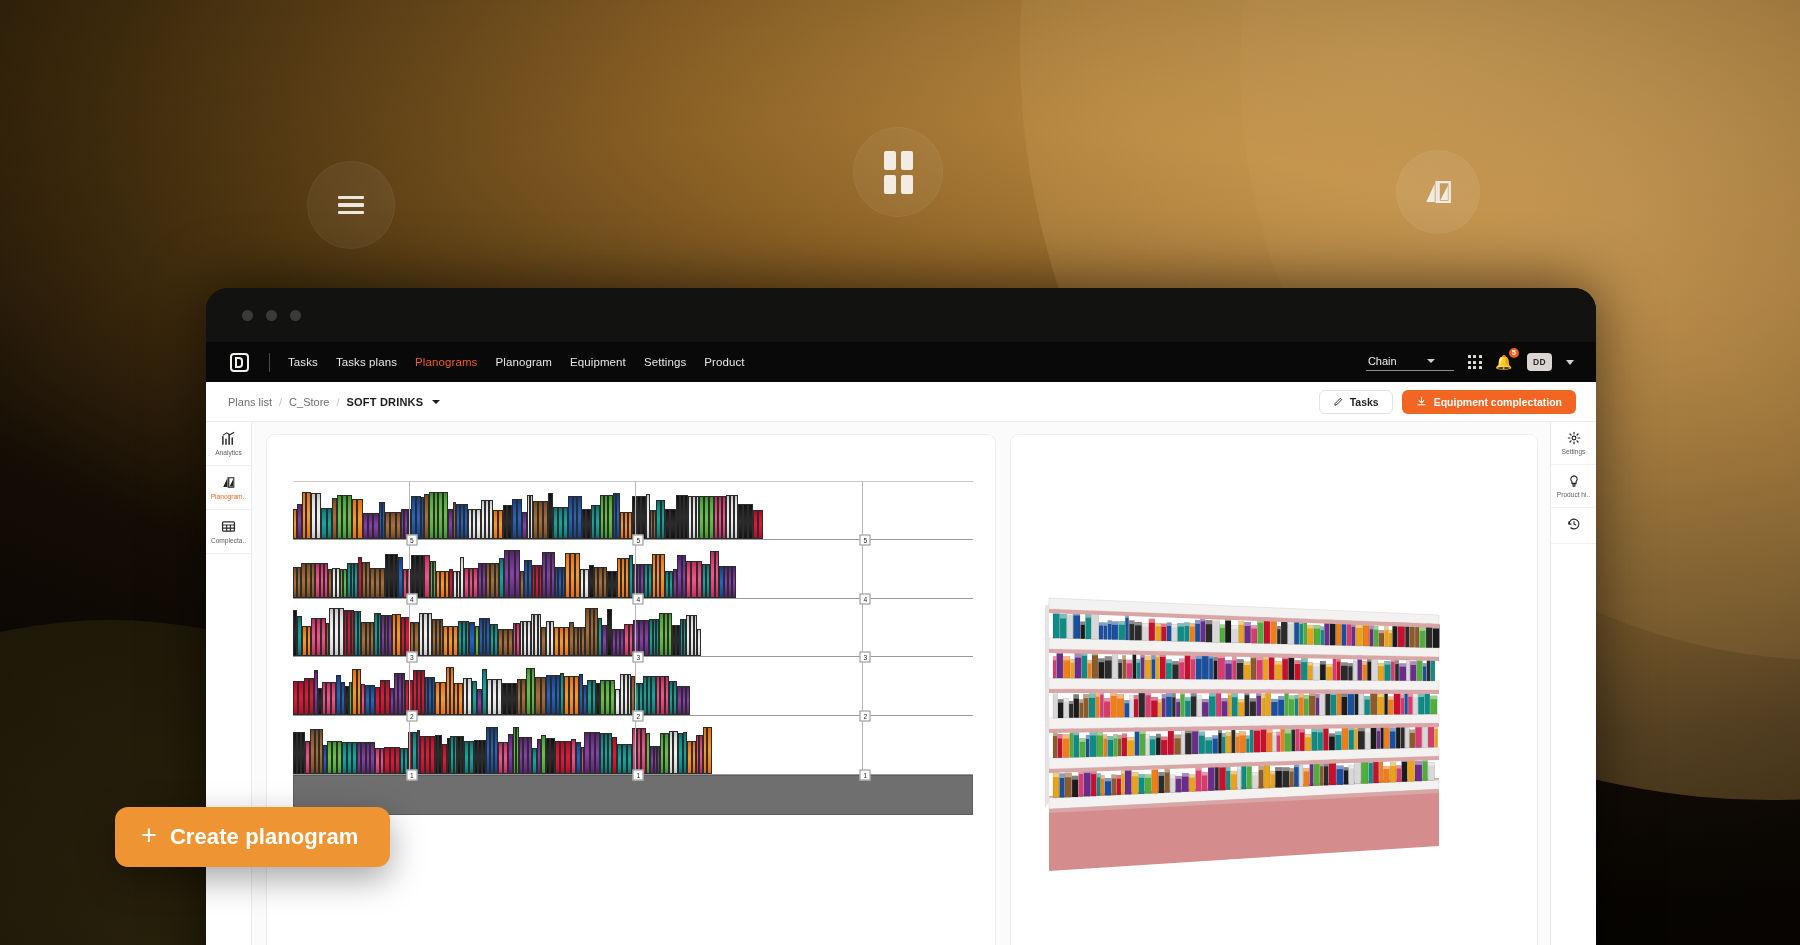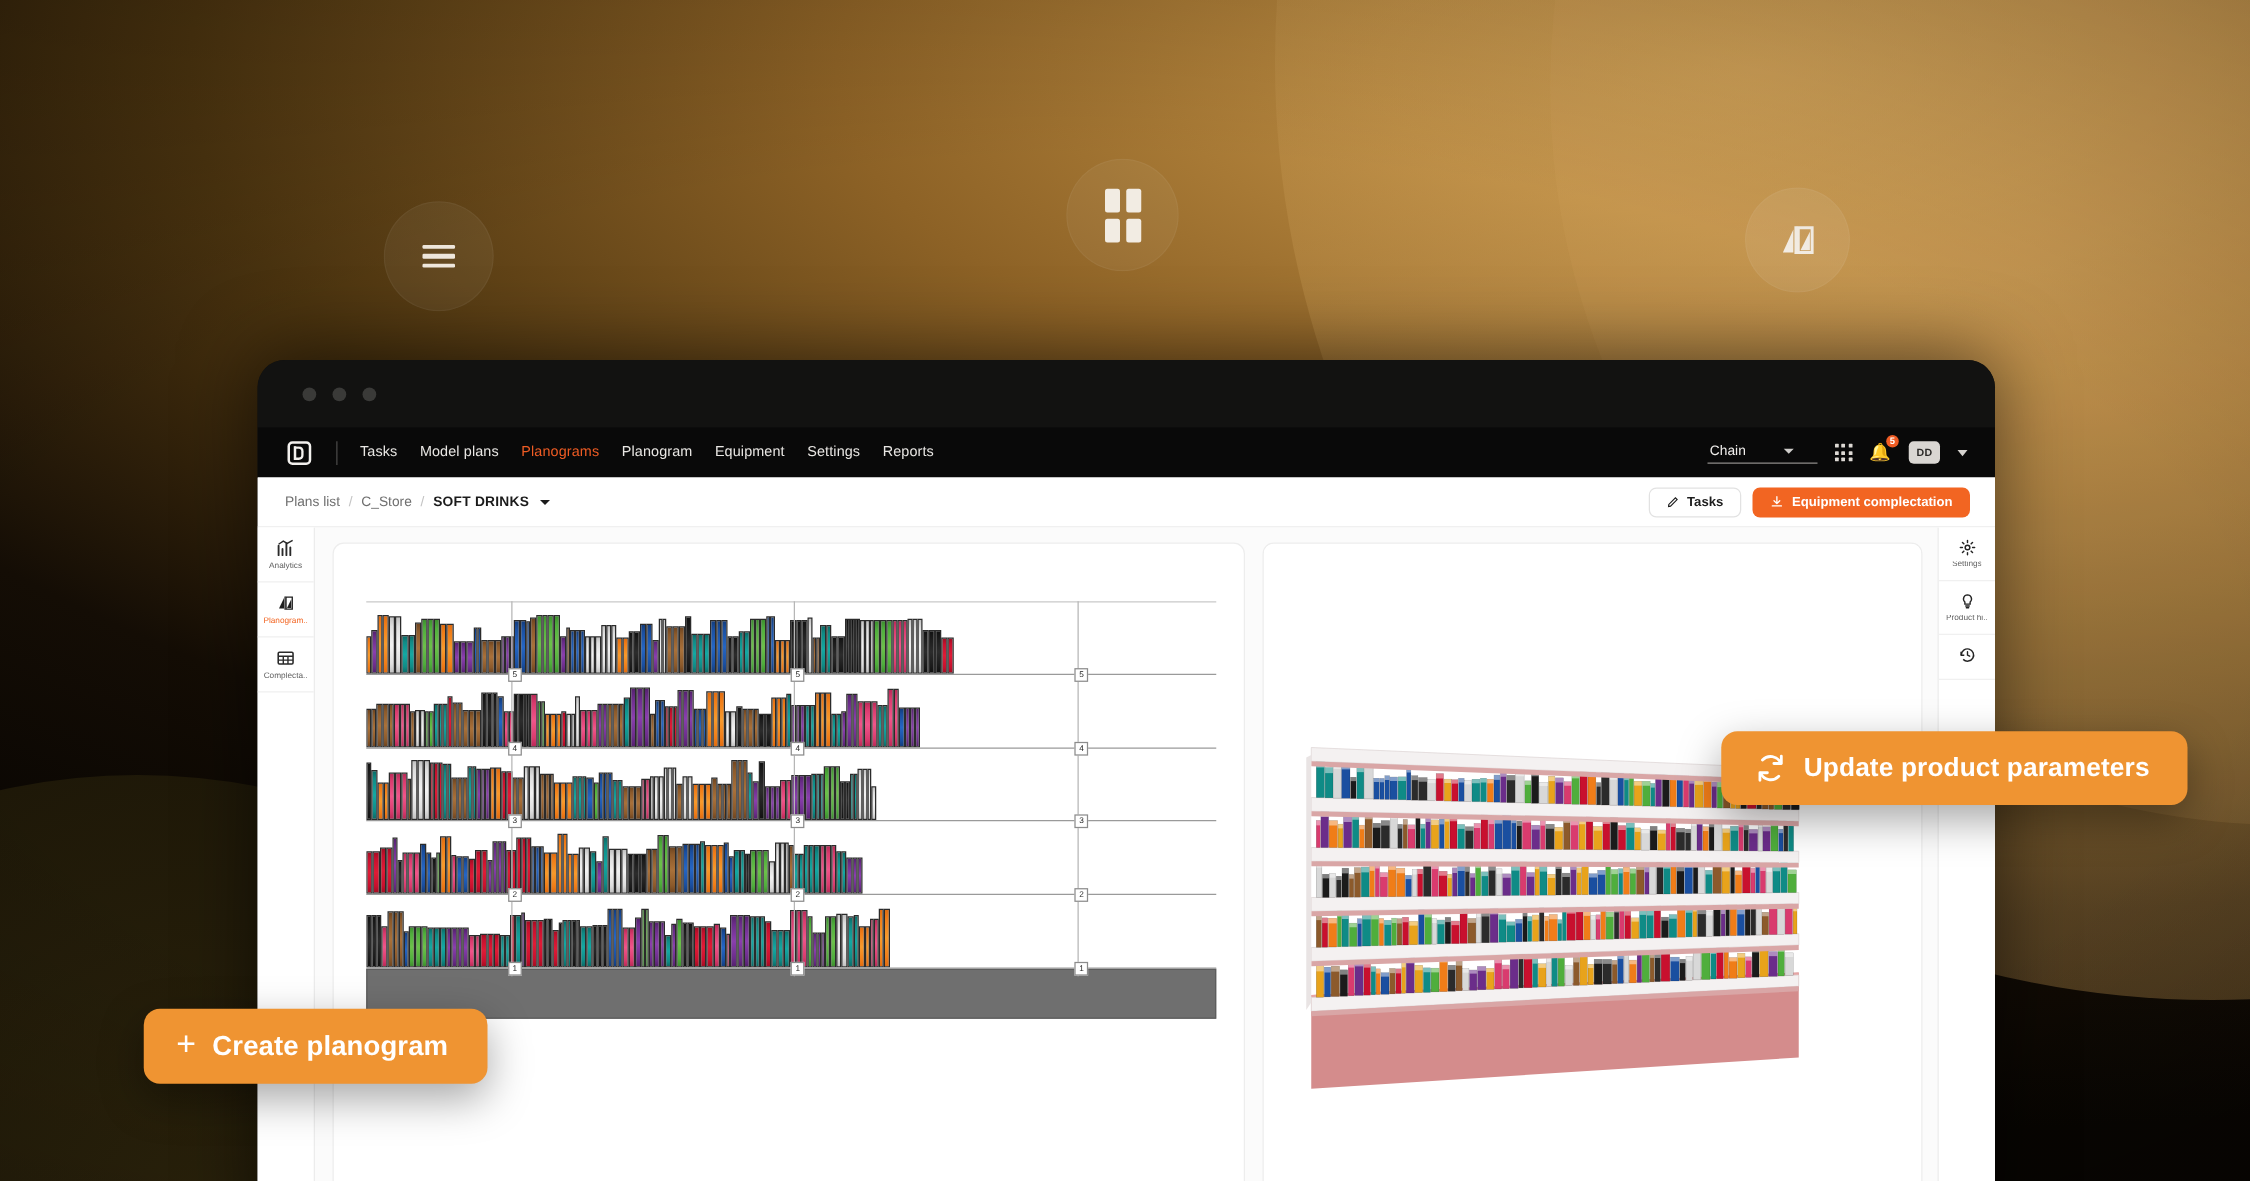--- a/index.html
+++ b/index.html
@@ -330,26 +330,26 @@
       <span class="dot"></span>
       <span class="dot"></span>
       <span class="dot"></span>
     </div>
 
     <div class="topnav">
       <span class="brand-logo"></span>
       <span class="nav-div"></span>
       <div class="nav-links">
         <span class="nav-link">Tasks</span>
-        <span class="nav-link">Model plans</span>
+        <span class="nav-link">Tasks plans</span>
         <span class="nav-link active">Planograms</span>
         <span class="nav-link">Planogram</span>
         <span class="nav-link">Equipment</span>
         <span class="nav-link">Settings</span>
-        <span class="nav-link">Reports</span>
+        <span class="nav-link">Product</span>
       </div>
       <div class="nav-right">
         <div class="chain-select">
           <span>Chain</span>
           <span class="caret"></span>
         </div>
         <span class="grid9">
             <i></i>
             <i></i>
             <i></i>
@@ -1697,23 +1697,14 @@
 
       </div>
     </div>
   </div>
 
   <div class="cta cta-create">
     <span class="plus-glyph">+</span>
     <span>Create planogram</span>
   </div>
 
-  <div class="cta cta-update">
-    <svg width="27" height="27" viewBox="0 0 24 24">
-      <path d="M19.2 8.4 A8 8 0 0 0 6.2 6.2" fill="none" stroke="#fff" stroke-width="2" stroke-linecap="round"></path>
-      <path d="M4.8 15.6 A8 8 0 0 0 17.8 17.8" fill="none" stroke="#fff" stroke-width="2" stroke-linecap="round"></path>
-      <path d="M19.6 3.4 L19.6 8.7 L14.3 8.7" fill="none" stroke="#fff" stroke-width="2" stroke-linecap="round" stroke-linejoin="round"></path>
-      <path d="M4.4 20.6 L4.4 15.3 L9.7 15.3" fill="none" stroke="#fff" stroke-width="2" stroke-linecap="round" stroke-linejoin="round"></path>
-    </svg>
-    <span>Update product parameters</span>
-  </div>
 
 </div>
 
 </body></html>

